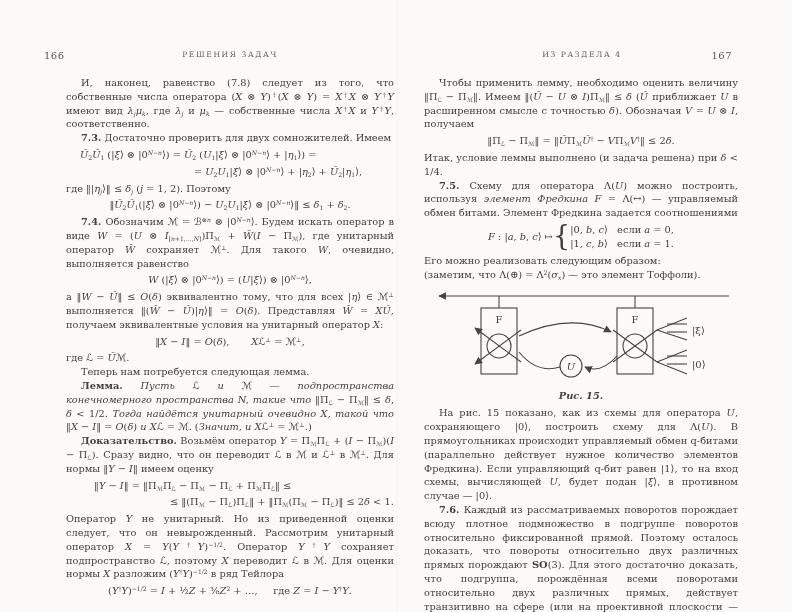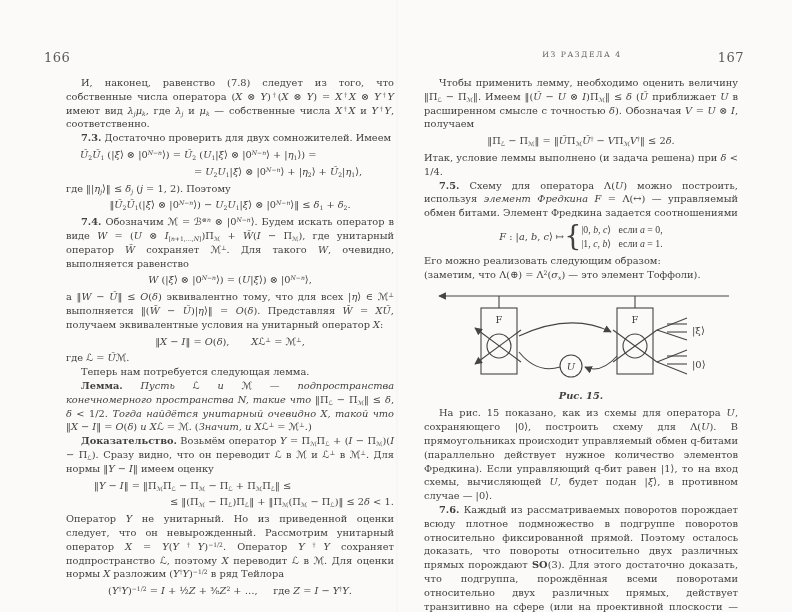--- a/index.html
+++ b/index.html
@@ -1,52 +1,53 @@
 <!DOCTYPE html>
 <html><head>
 <meta charset="utf-8">
 <style>
   html,body{margin:0;padding:0;}
   #scan{position:relative;width:792px;height:612px;background:#fbfaf8;overflow:hidden;
         font-family:"DejaVu Serif","DejaVu Sans",serif;color:#414141;}
   #gutter{position:absolute;left:396px;top:0;width:2px;height:612px;
         background:linear-gradient(90deg,rgba(0,0,0,0),rgba(0,0,0,0.03),rgba(0,0,0,0));}
-  .pagenum{position:absolute;top:50px;font-size:13px;color:#5a5a5a;letter-spacing:0.5px;}
+  .pagenum{position:absolute;top:50px;font-size:10px;color:#5a5a5a;letter-spacing:0.5px;}
   #pn-left{left:44px;}
-  #pn-right{right:48px;}
+  #pn-right{right:60px;}
   .runhead{position:absolute;top:50px;font-size:7.6px;letter-spacing:1.6px;color:#5f5f5f;text-align:center;}
   #rh-left{left:66px;width:328px;}
   #rh-right{left:424px;width:316px;}
   .page{position:absolute;top:76px;width:328px;font-size:9.8px;line-height:13.8px;
         text-align:justify;color:#414141;}
   #left-page{left:66px;}
   #right-page{left:424px;width:314px;}
   .p{margin:0;}
   .ind{text-indent:15px;}
   .sp{}
   .fm{margin:3px 0;white-space:nowrap;}
   .fm-c{text-align:center;}
   .fm-l{text-align:left;}
   sup{font-size:0.62em;line-height:0;vertical-align:0.5em;}
   sub{font-size:0.62em;line-height:0;vertical-align:-0.25em;}
   .cases{display:flex;justify-content:center;align-items:center;margin:3px 0;}
   .brace{font-size:27px;font-weight:300;line-height:1;transform:translateY(-1px);}
-  .case-stack div{line-height:14px;text-align:left;font-family:Liberation Serif, serif;}
+  .case-stack div{line-height:14px;text-align:left;}
   #figure-block{margin:8px 0 4px 0;text-align:center;}
   #figure-caption{font-weight:bold;font-style:italic;font-size:9.8px;margin-top:3px;text-align:center;}
   svg{display:block;margin:0 auto;}
   svg text{font-family:"DejaVu Serif","DejaVu Sans",serif;}
 </style>
 </head>
 <body>
 
 <div id="scan">
   <div id="gutter"></div>
 
   <div class="pagenum" id="pn-left">166</div>
+  <div class="runhead" id="rh-left">РЕШЕНИЯ ЗАДАЧ</div>
   <div class="runhead" id="rh-right">ИЗ РАЗДЕЛА 4</div>
   <div class="pagenum" id="pn-right">167</div>
 
   <div class="page" id="left-page">
     <div class="p ind">И, наконец, равенство (7.8) следует из того, что собственные числа оператора (<i>X</i> ⊗ <i>Y</i>)<sup>†</sup>(<i>X</i> ⊗ <i>Y</i>) = <i>X</i><sup>†</sup><i>X</i> ⊗ <i>Y</i><sup>†</sup><i>Y</i> имеют вид <i>λ<sub>j</sub>μ<sub>k</sub></i>, где <i>λ<sub>j</sub></i> и <i>μ<sub>k</sub></i> — собственные числа <i>X</i><sup>†</sup><i>X</i> и <i>Y</i><sup>†</sup><i>Y</i>, соответственно.</div>
     <div class="p ind sp"><b>7.3.</b> Достаточно проверить для двух сомножителей. Имеем</div>
     <div class="fm fm-l" style="padding-left:14px;"><i>Ũ</i><sub>2</sub><i>Ũ</i><sub>1</sub> (|<i>ξ</i>⟩ ⊗ |0<sup><i>N−n</i></sup>⟩) = <i>Ũ</i><sub>2</sub> (<i>U</i><sub>1</sub>|<i>ξ</i>⟩ ⊗ |0<sup><i>N−n</i></sup>⟩ + |<i>η</i><sub>1</sub>⟩) =</div>
     <div class="fm fm-l" style="padding-left:128px;">= <i>U</i><sub>2</sub><i>U</i><sub>1</sub>|<i>ξ</i>⟩ ⊗ |0<sup><i>N−n</i></sup>⟩ + |<i>η</i><sub>2</sub>⟩ + <i>Ũ</i><sub>2</sub>|<i>η</i><sub>1</sub>⟩,</div>
     <div class="p">где ‖|<i>η<sub>j</sub></i>⟩‖ ≤ <i>δ<sub>j</sub></i> (<i>j</i> = 1, 2). Поэтому</div>
     <div class="fm fm-c">‖<i>Ũ</i><sub>2</sub><i>Ũ</i><sub>1</sub>(|<i>ξ</i>⟩ ⊗ |0<sup><i>N−n</i></sup>⟩) − <i>U</i><sub>2</sub><i>U</i><sub>1</sub>|<i>ξ</i>⟩ ⊗ |0<sup><i>N−n</i></sup>⟩‖ ≤ <i>δ</i><sub>1</sub> + <i>δ</i><sub>2</sub>.</div>

